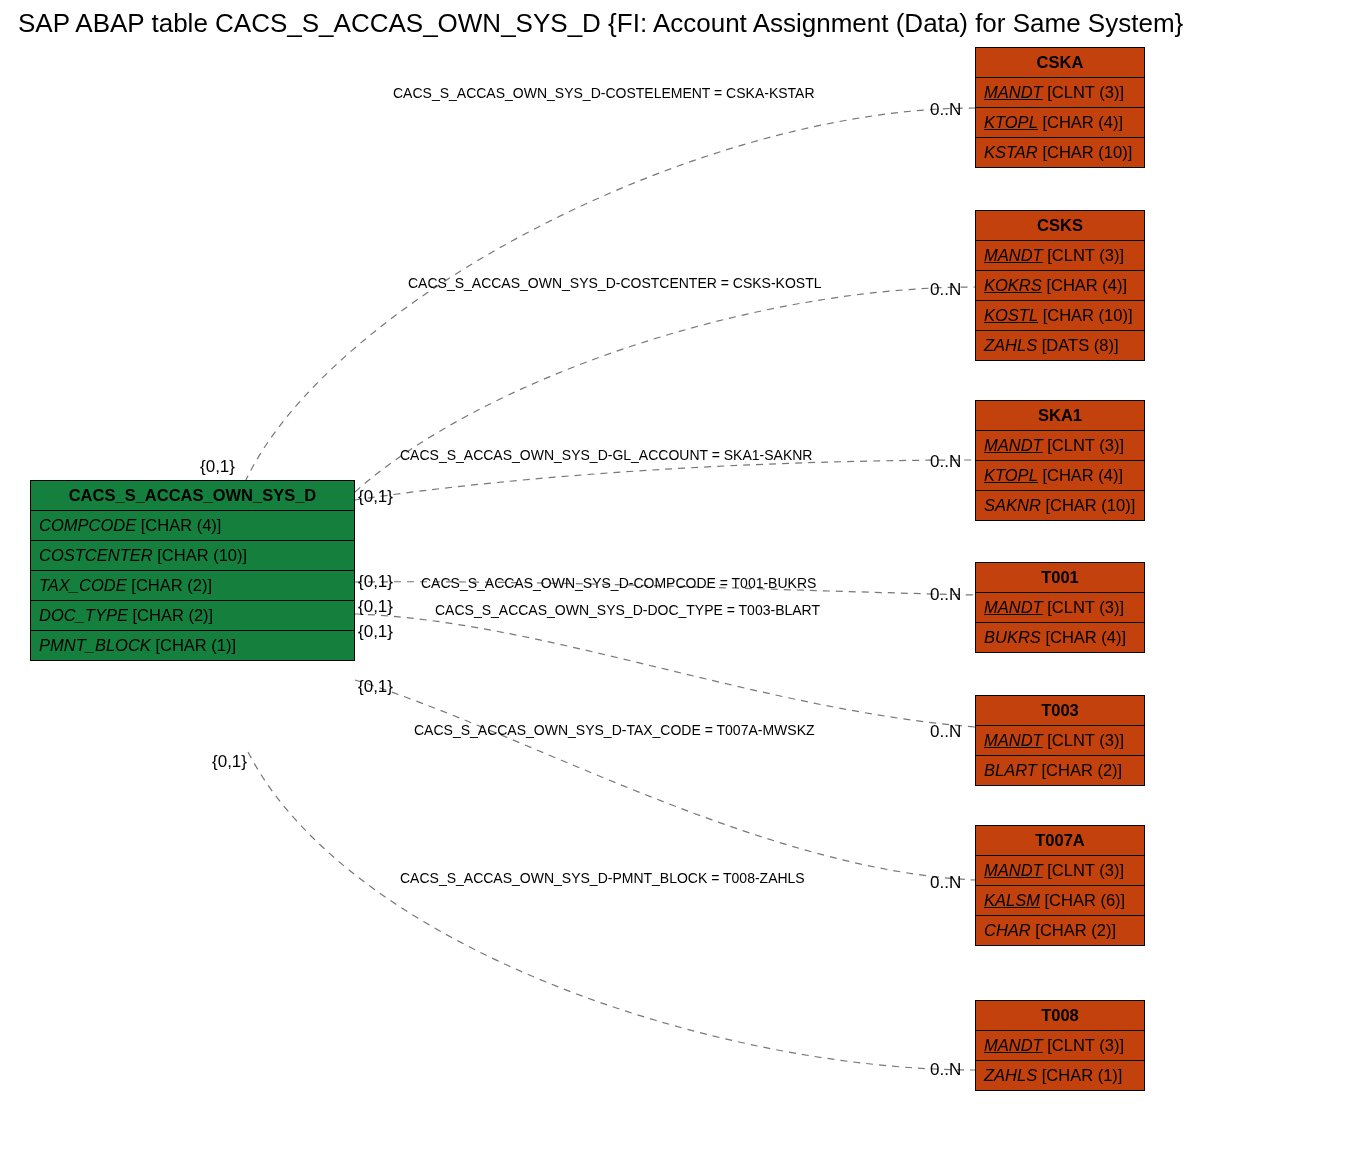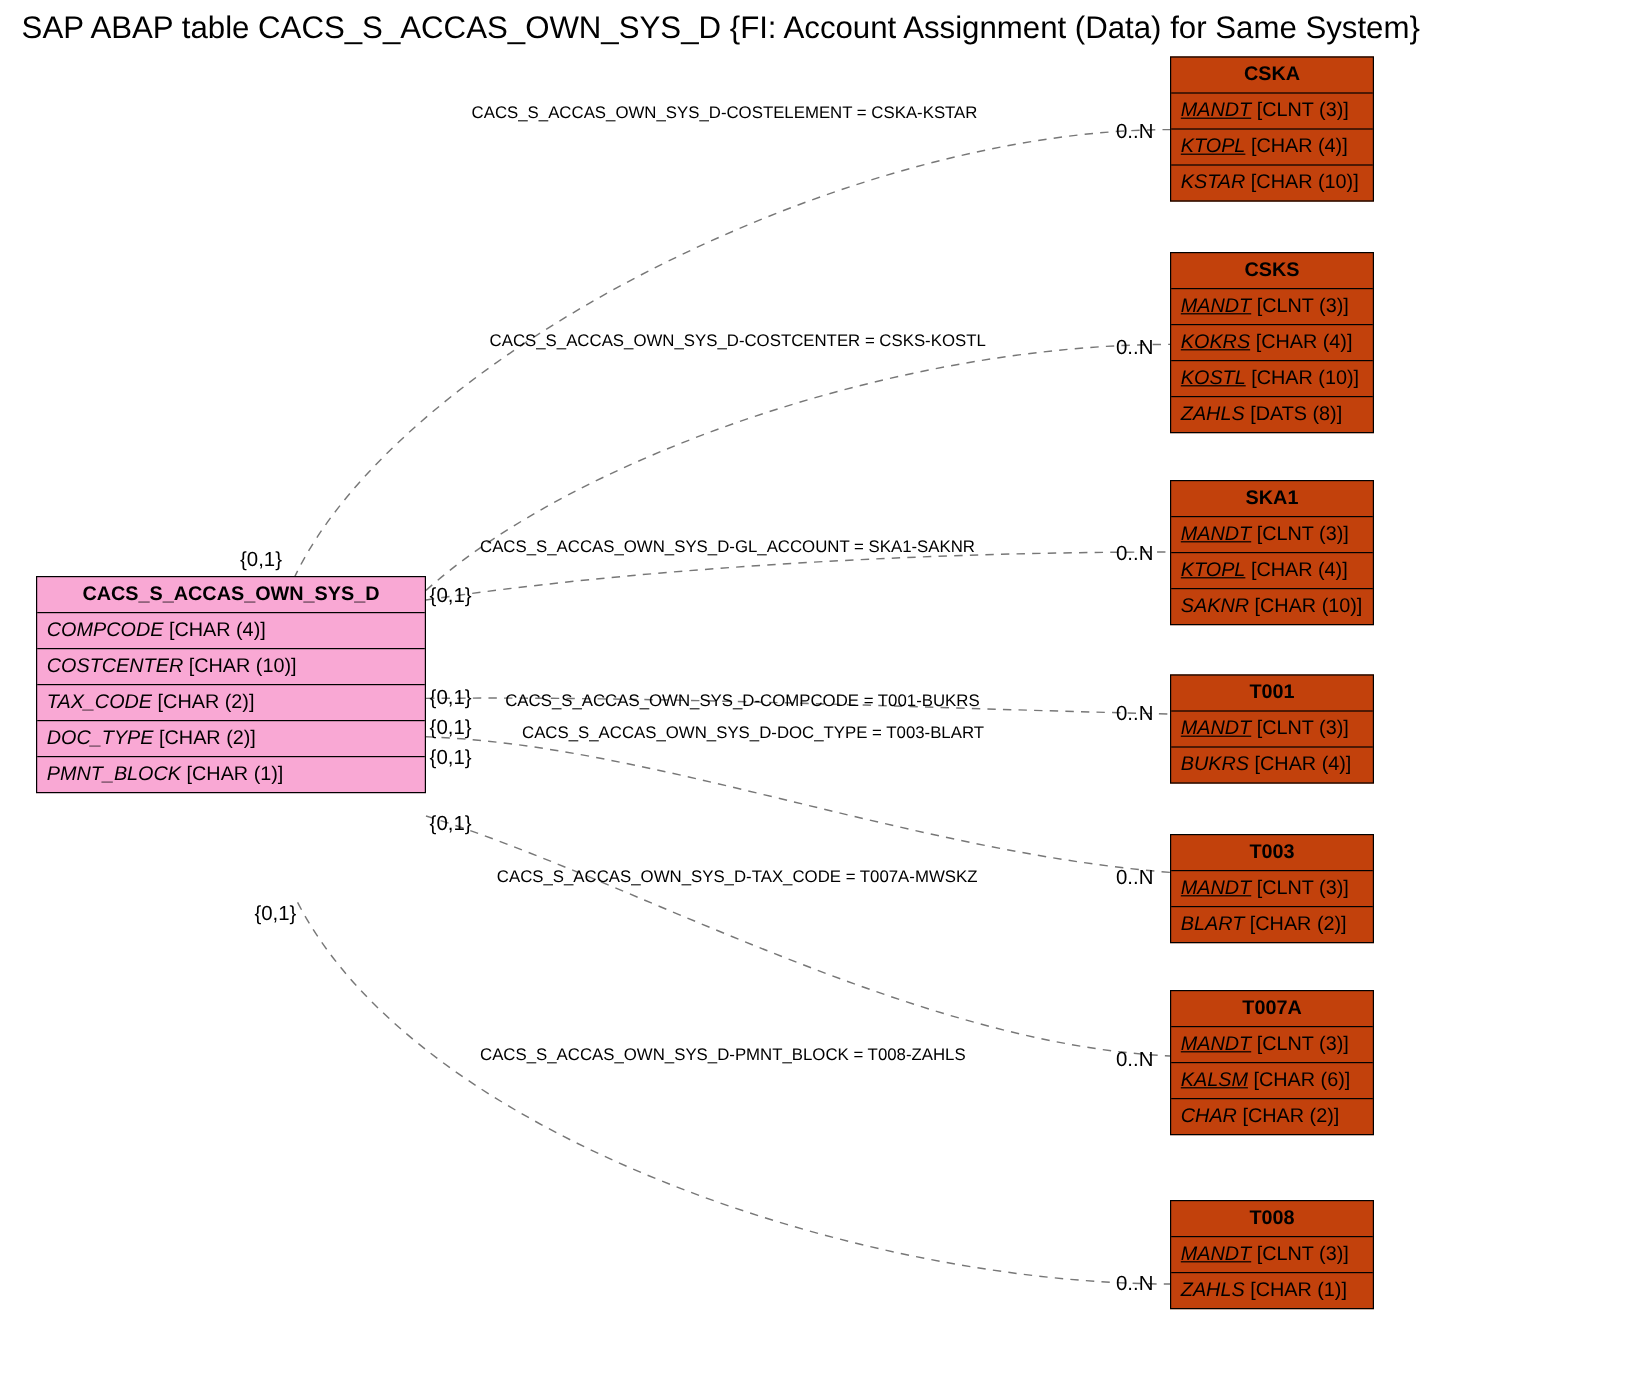--- a/index.html
+++ b/index.html
@@ -20,21 +20,21 @@
     color: #000;
     font-family: Arial, sans-serif;
   }
   .entity {
     position: absolute;
     border: 1px solid #000;
     font-size: 16.5px;
     box-sizing: border-box;
   }
   .entity.source {
-    background: #f9a8d4;
+    background: #15803d;
   }
   .entity.target {
     background: #c2410c;
   }
   .entity .hdr {
     border-bottom: 1px solid #000;
     text-align: center;
     font-weight: bold;
     padding: 5px 8px;
     white-space: nowrap;

